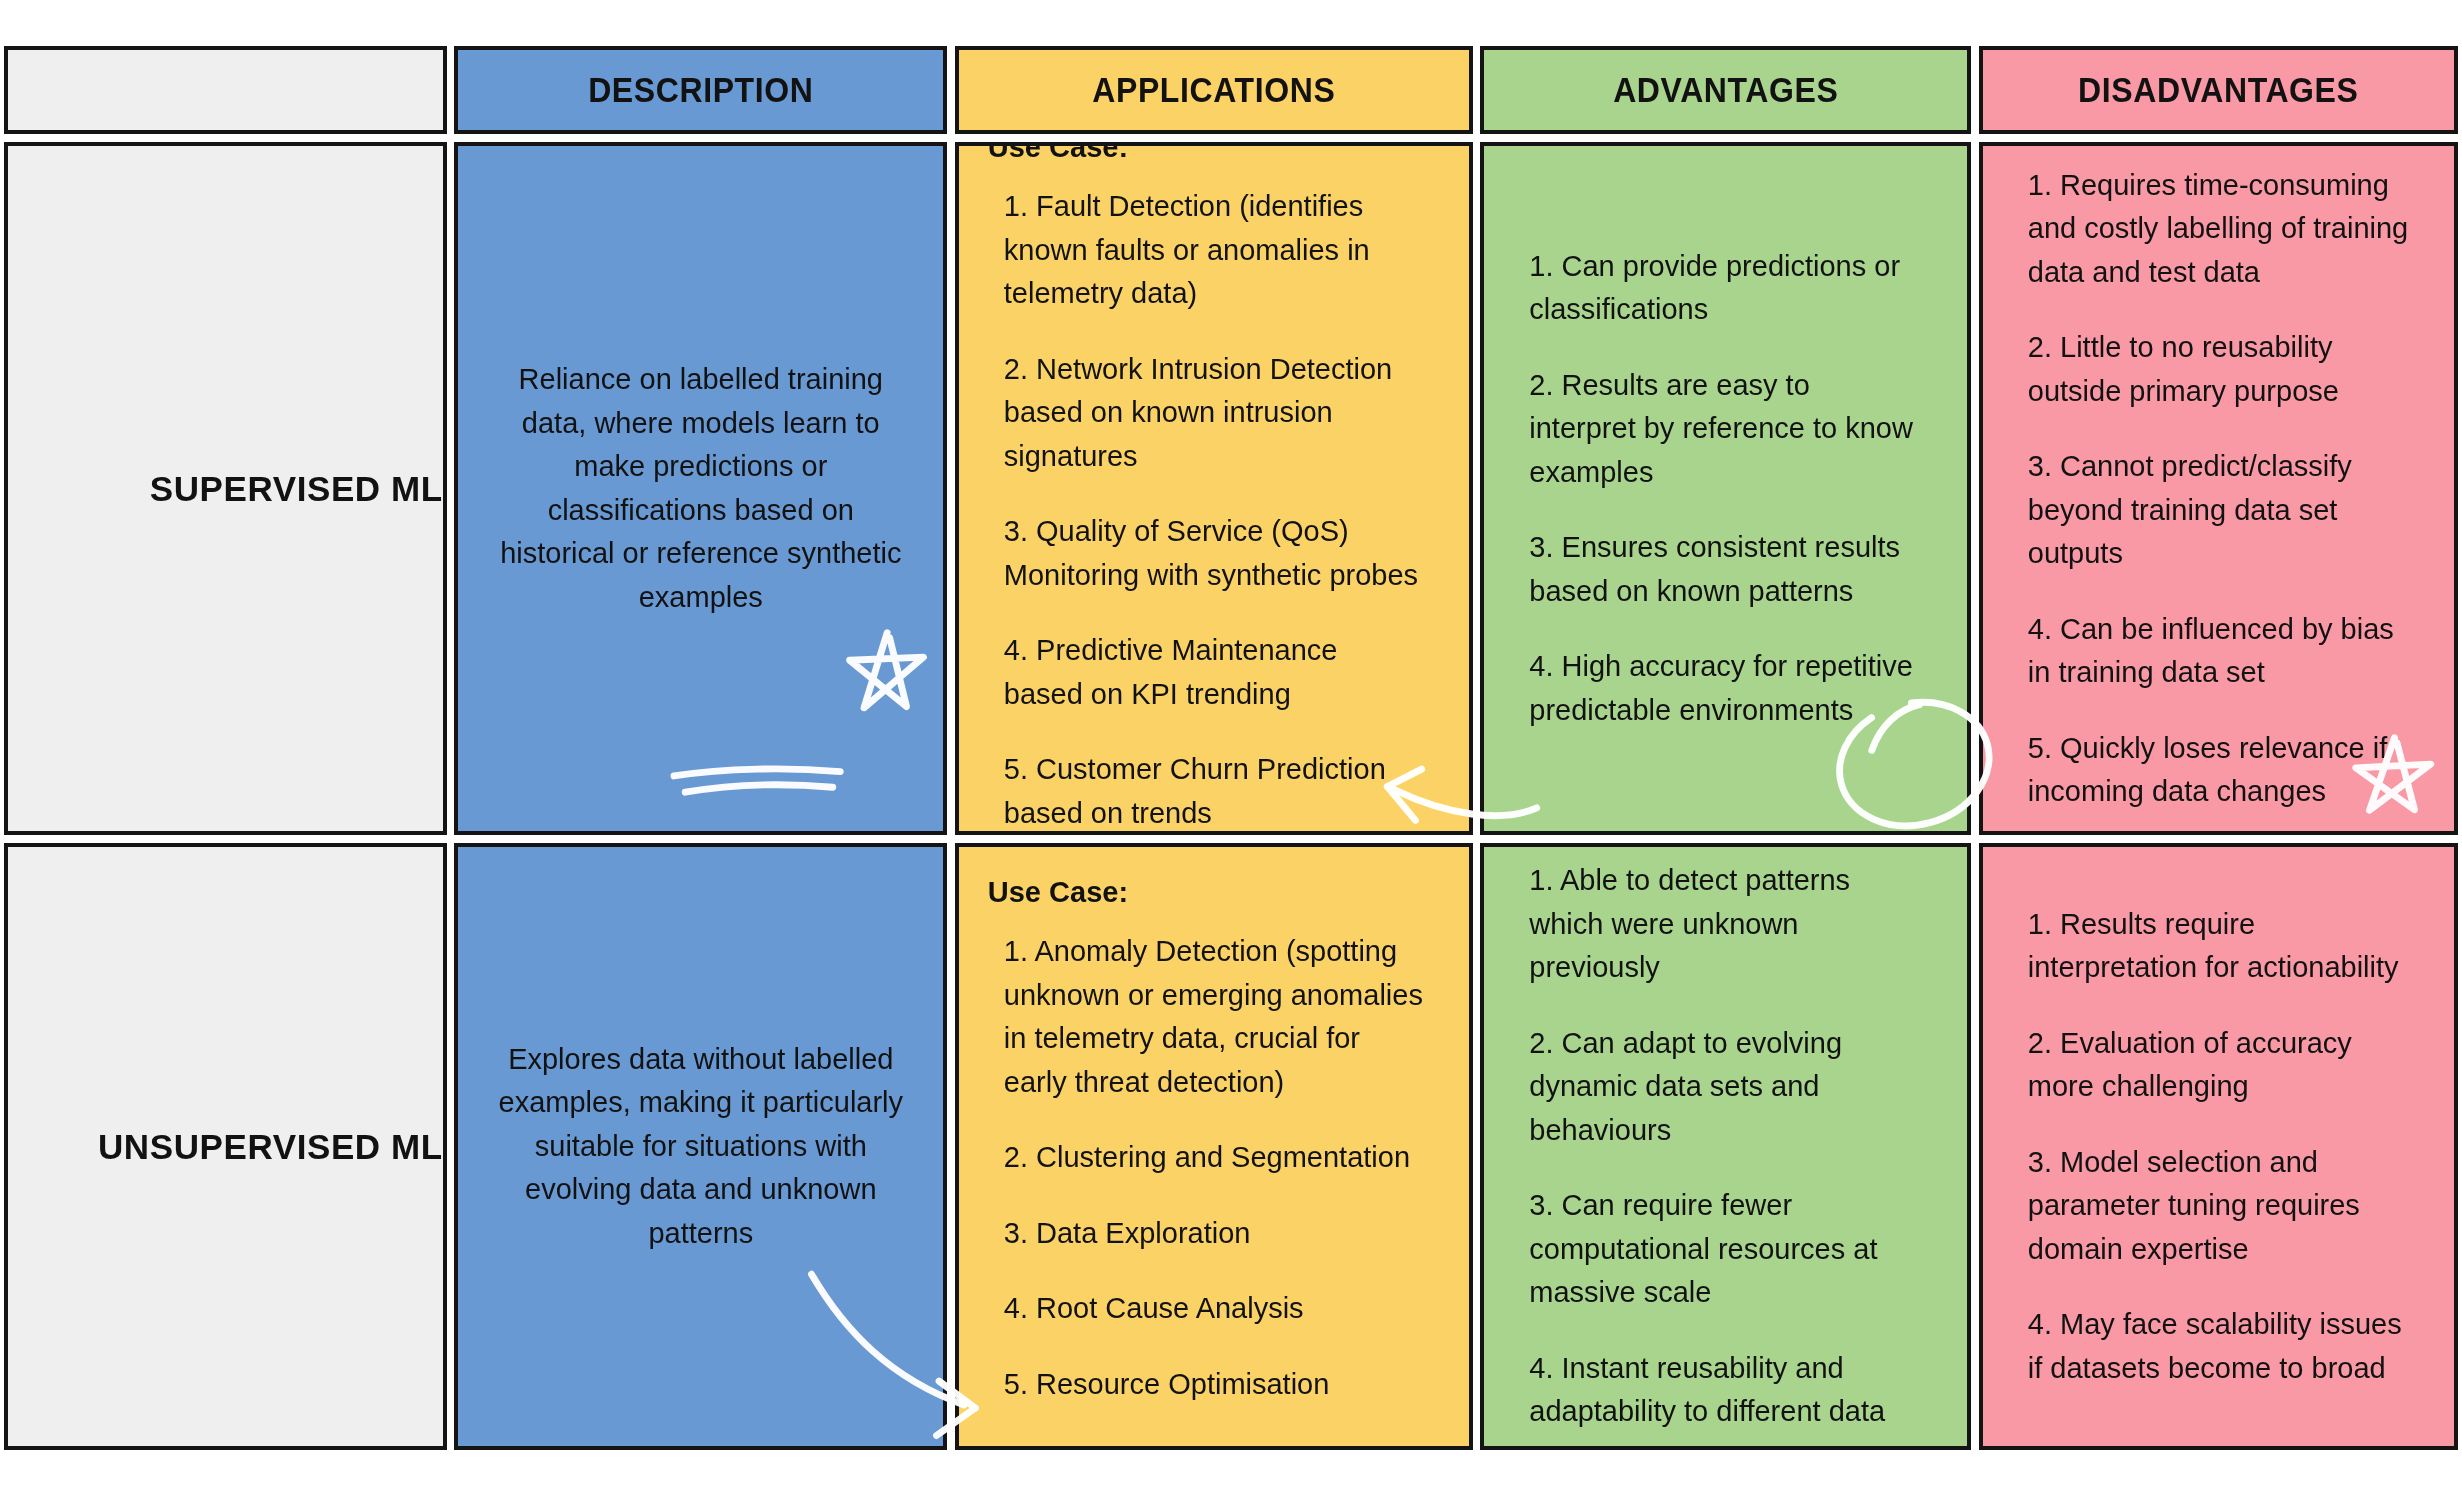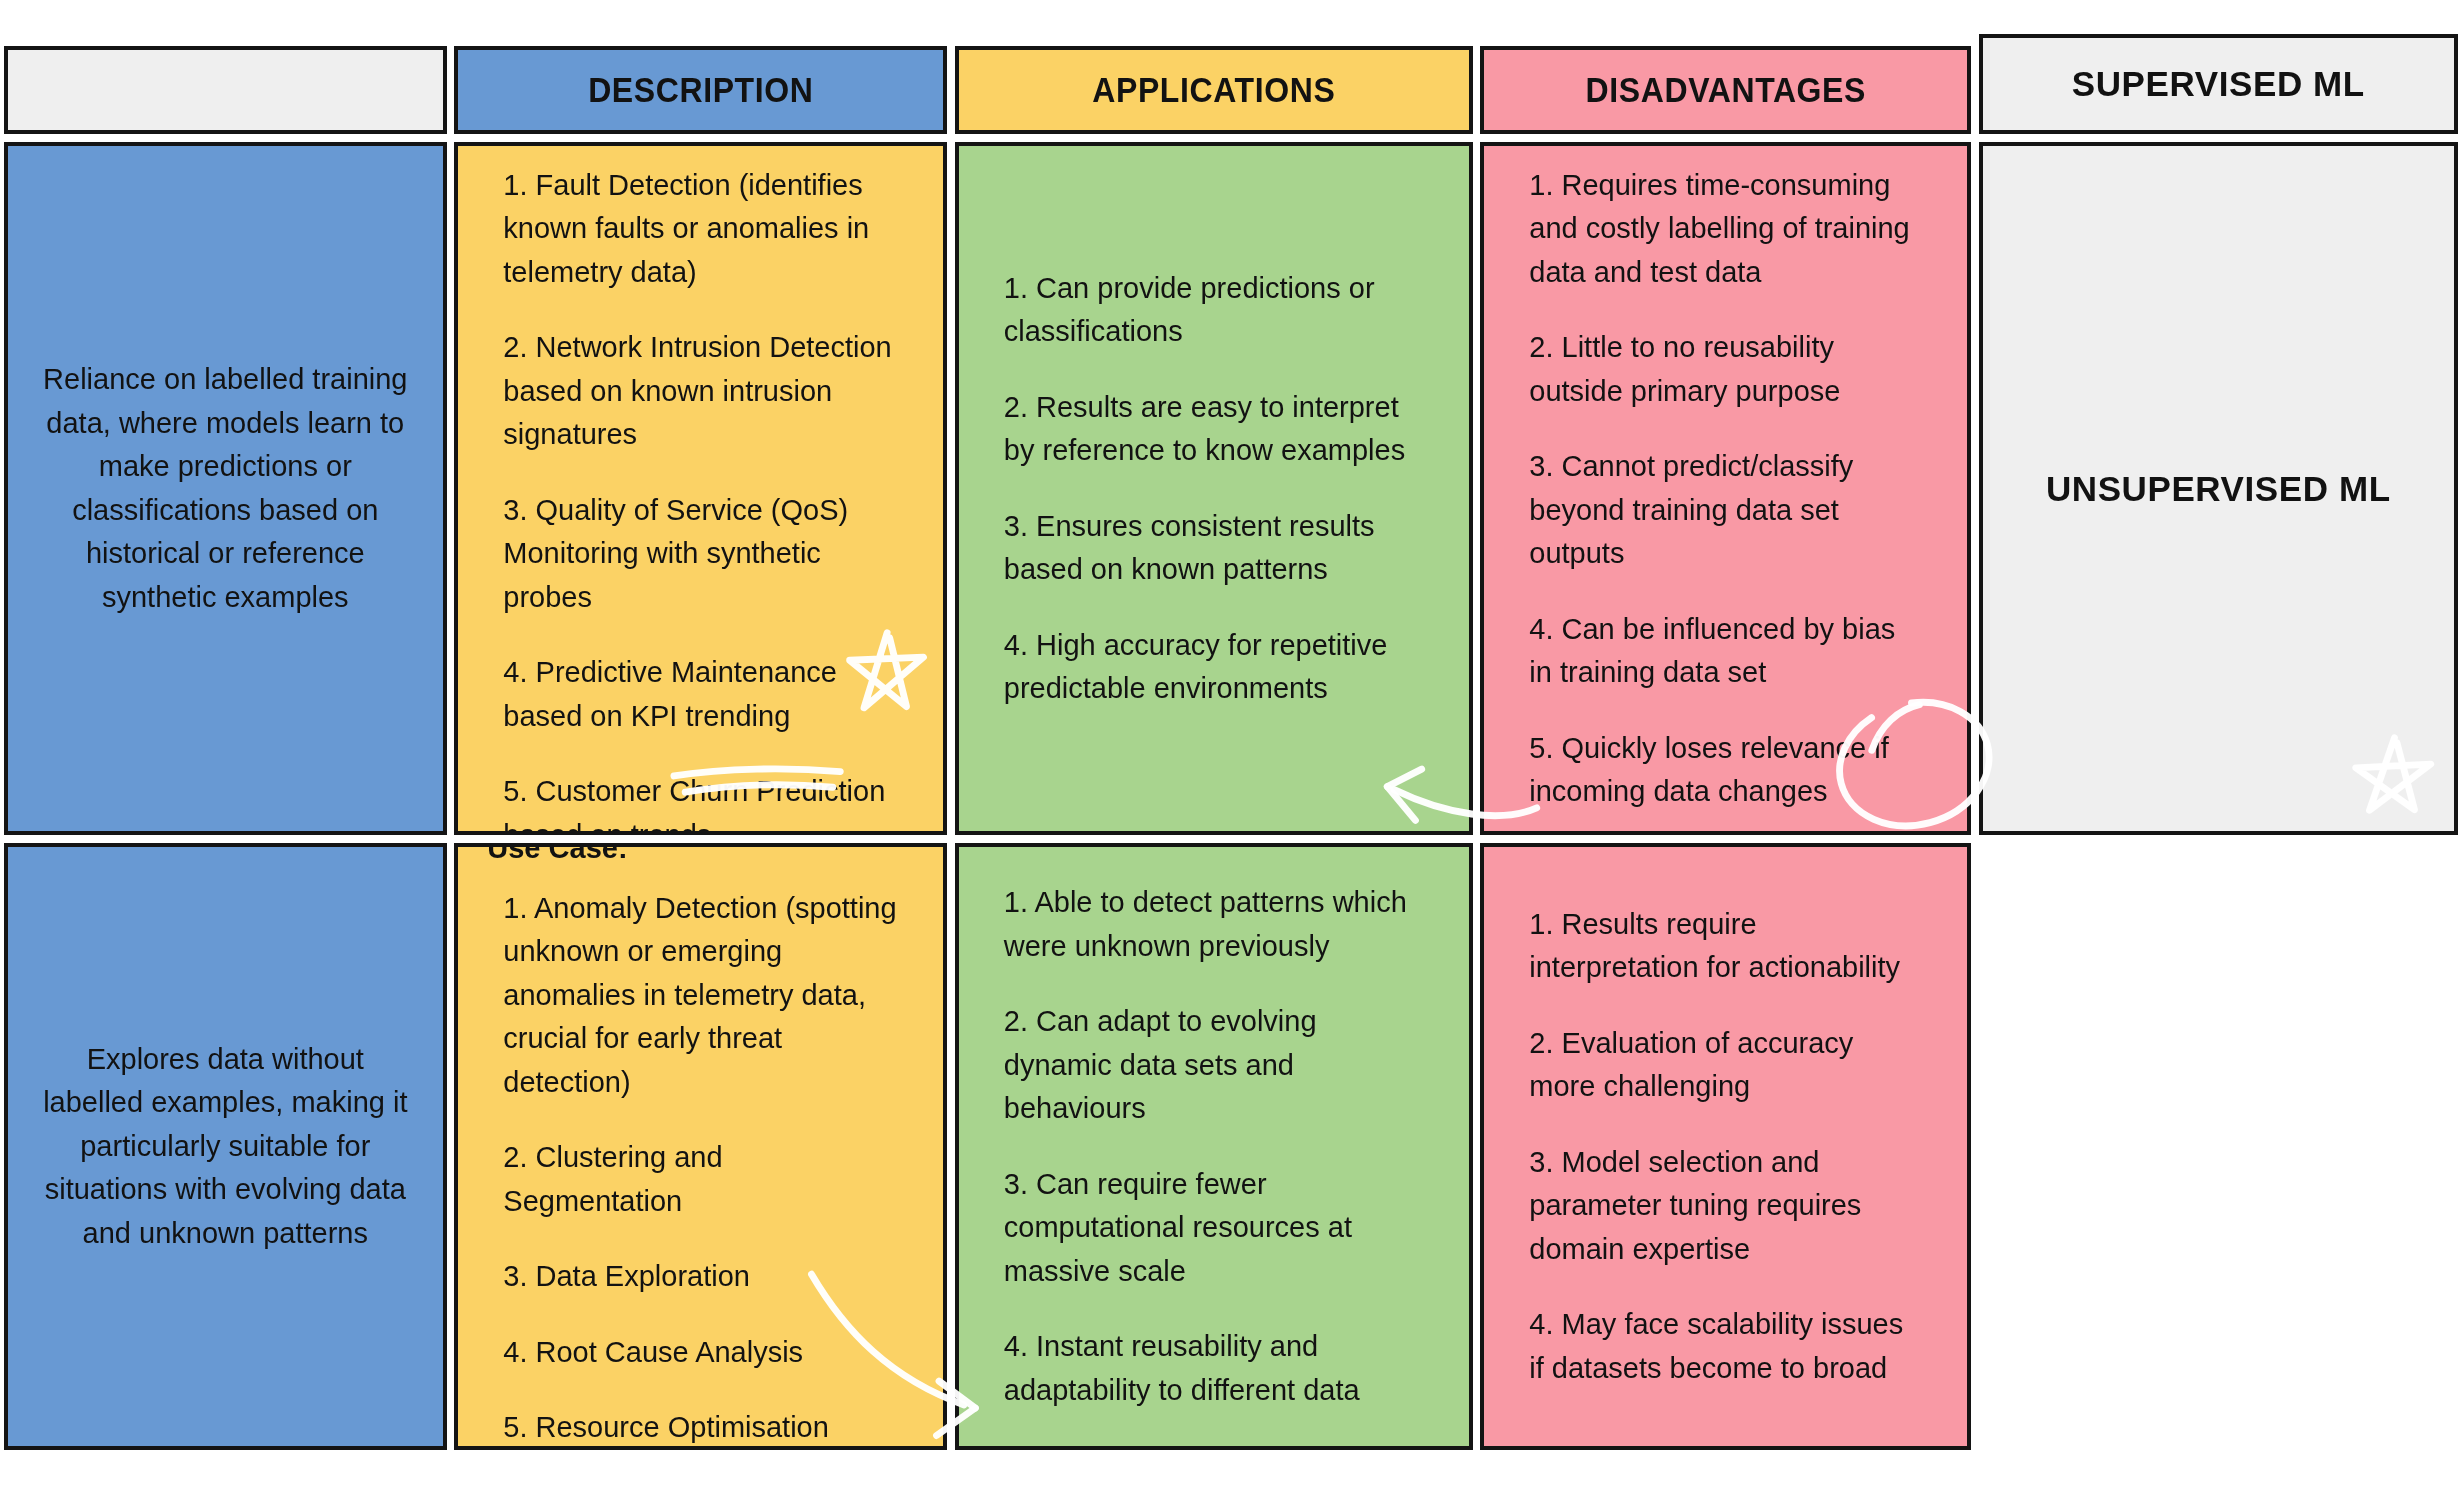--- a/index.html
+++ b/index.html
@@ -18,21 +18,21 @@
     display:flex;flex-direction:column;justify-content:center;
     overflow:hidden;
   }
   .c-gray{background:#efefef;}
   .c-blue{background:#6899d3;}
   .c-yellow{background:#fbd265;}
   .c-green{background:#a8d48e;}
   .c-pink{background:#f999a5;}
   .header-cell{align-items:center;justify-content:center;margin-top:12px;}
   .header-cell .h-label{font-weight:bold;font-size:32px;letter-spacing:0.6px;transform:scaleY(1.08);}
-  .label-cell{align-items:center;justify-content:center;}
+  .label-cell{align-items:flex-end;justify-content:center;}
   .label-cell .r-label{font-weight:bold;font-size:35px;letter-spacing:0.6px;}
   .desc-cell{text-align:center;padding:0 29px;font-size:29px;line-height:1.5;}
   .list-cell{padding:30px 29px;font-size:29px;line-height:1.5;justify-content:center;}
   .list-heading{font-weight:bold;}
   .list-item{margin:16px;}
   .doodles{position:absolute;left:0;top:0;width:2462px;height:1485px;pointer-events:none;}
   .doodles path,.doodles ellipse{fill:none;stroke:#ffffff;stroke-width:11;stroke-linecap:round;stroke-linejoin:round;opacity:0.96;}
 </style>
 </head>
 <body>
@@ -41,20 +41,23 @@
   <div class="grid">
 
     <div class="cell c-gray header-cell">
       <span class="h-label"></span>
     </div>
     <div class="cell c-blue header-cell">
       <span class="h-label">DESCRIPTION</span>
     </div>
     <div class="cell c-yellow header-cell">
       <span class="h-label">APPLICATIONS</span>
+    </div>
+    <div class="cell c-green header-cell">
+      <span class="h-label">ADVANTAGES</span>
     </div>
     <div class="cell c-pink header-cell">
       <span class="h-label">DISADVANTAGES</span>
     </div>
 
     <div class="cell c-gray label-cell">
       <span class="r-label">SUPERVISED ML</span>
     </div>
     <div class="cell c-blue desc-cell">
       <p class="desc-text">Reliance on labelled training data, where models learn to make predictions or classifications based on historical or reference synthetic examples</p>

